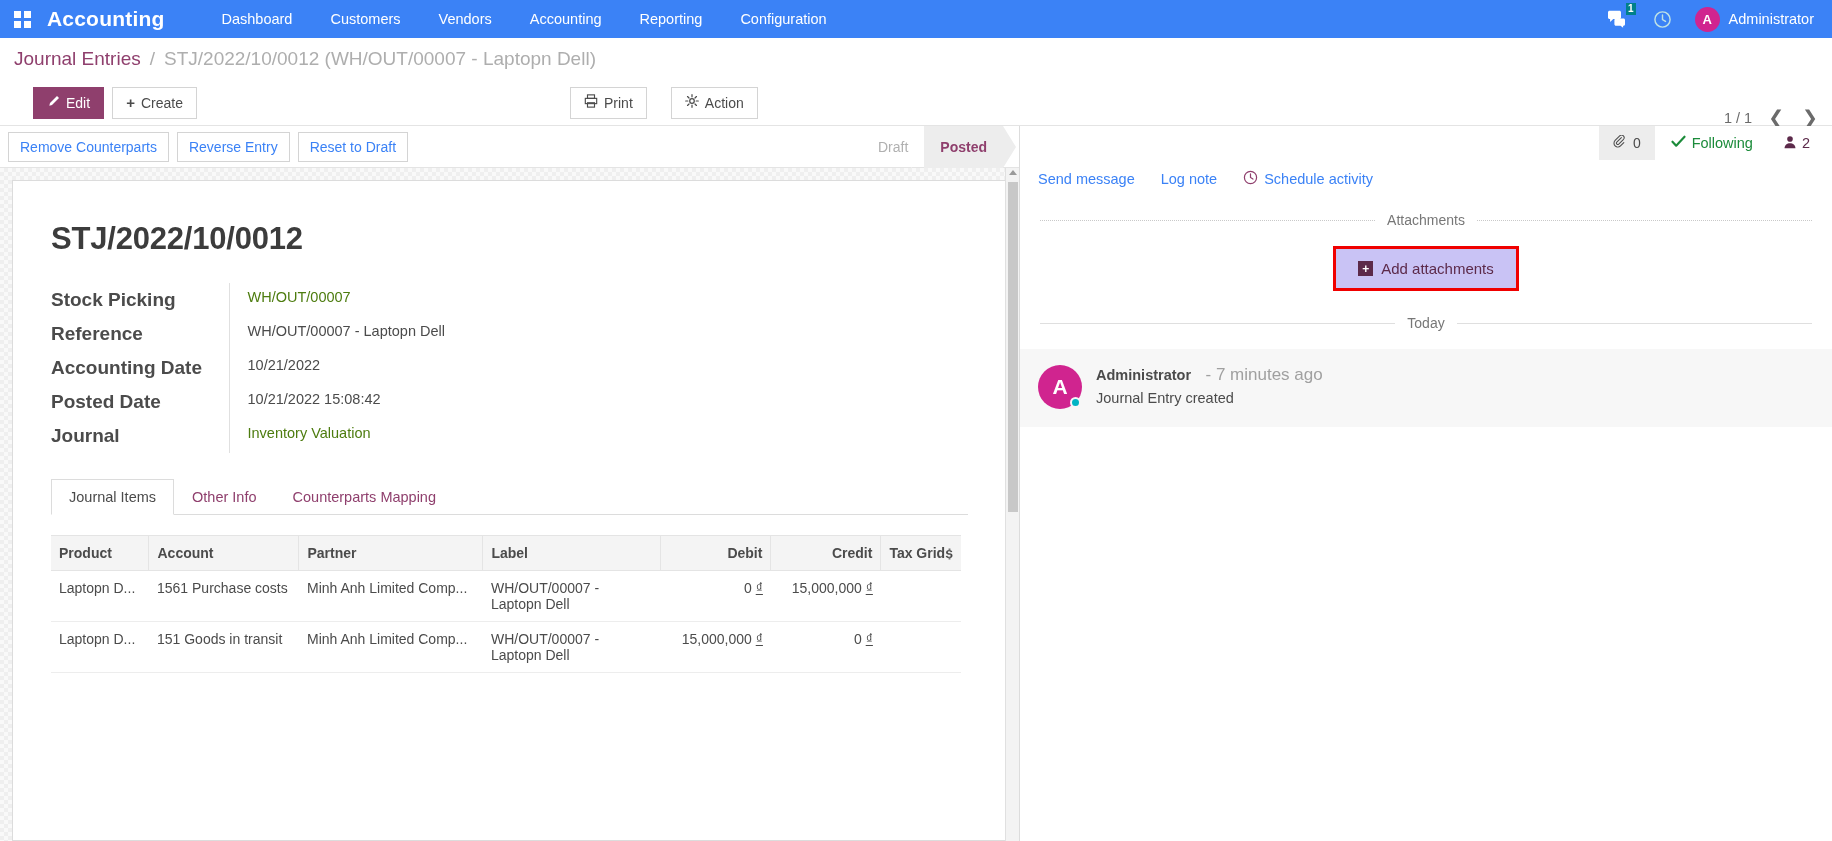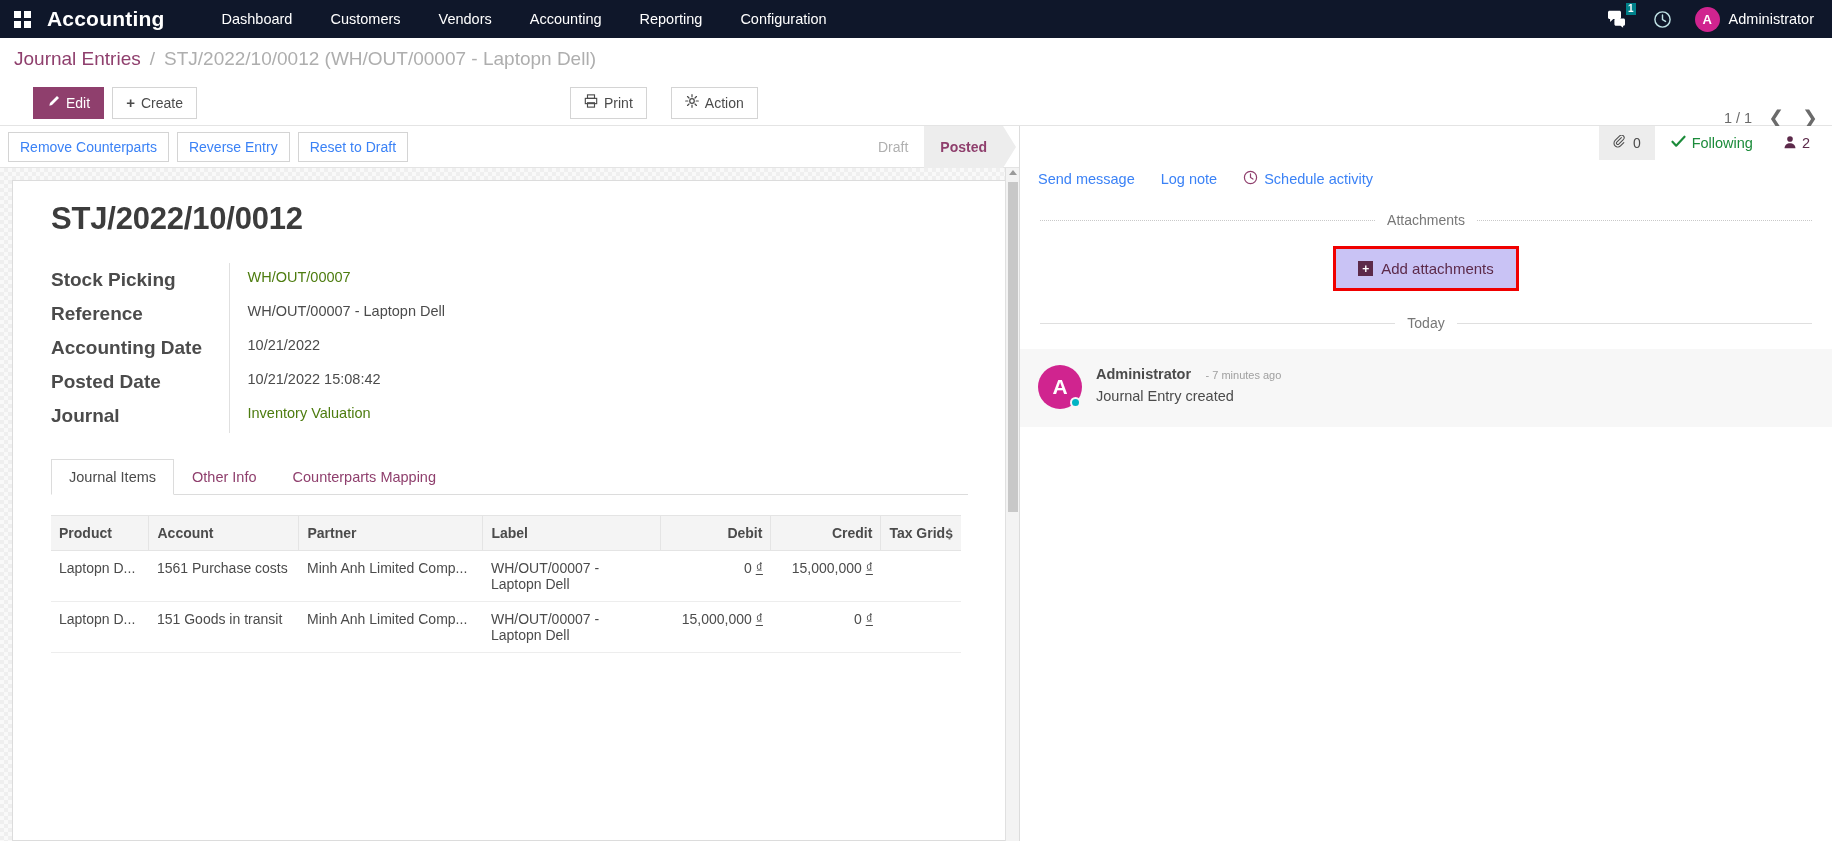--- a/index.html
+++ b/index.html
@@ -8,21 +8,21 @@
     width: 1832px; height: 841px;
     overflow: hidden;
     font-family: "Liberation Sans", sans-serif;
     background: #ffffff;
     color: #4b4b4b;
   }
 
   
   .navbar {
     height: 38px;
-    background: #0f172a;
+    background: #3b82f6;
     display: flex;
     align-items: center;
     padding: 11px 14px;
     color: #ffffff;
     position: relative;
   }
   .apps-grid {
     display: grid;
     grid-template-columns: 7px 7px;
     grid-template-rows: 7px 7px;
@@ -223,21 +223,21 @@
     background-position: 0 0, 4px 4px;
     height: calc(100% - 42px);
     padding: 12px 12px 0 12px;
     overflow: hidden;
     position: relative;
   }
   .sheet {
     background: #ffffff;
     border: 1px solid #dcdcdc;
     height: 100%;
-    padding: 12px 38px 0 38px;
+    padding: 32px 38px 0 38px;
     overflow: hidden;
   }
   .record-title {
     font-size: 31px;
     font-weight: bold;
     color: #3c3c3c;
     margin: 8px 0 26px 0;
     letter-spacing: -.2px;
   }
   table.form-fields { border-collapse: collapse; width: 620px; }
@@ -424,21 +424,21 @@
   }
   .msg-avatar .online {
     position: absolute;
     right: 1px; bottom: 1px;
     width: 11px; height: 11px;
     border-radius: 50%;
     background: #00b4c4;
     border: 2px solid #f7f7f7;
   }
   .msg-author { font-size: 14.5px; font-weight: bold; color: #4b4b4b; }
-  .msg-time { font-size: 11px; color: #a0a0a0; margin-left: 10px; text-align: center; }
+  .msg-time { font-size: 17px; color: #a0a0a0; margin-left: 10px; text-align: center; }
   .msg-body { font-size: 14.5px; color: #4b4b4b; margin-top: 5px; }
 </style>
 </head>
 <body>
 
 <div class="navbar">
   <div class="apps-grid">
     <i></i>
       <i></i>
       <i></i>

